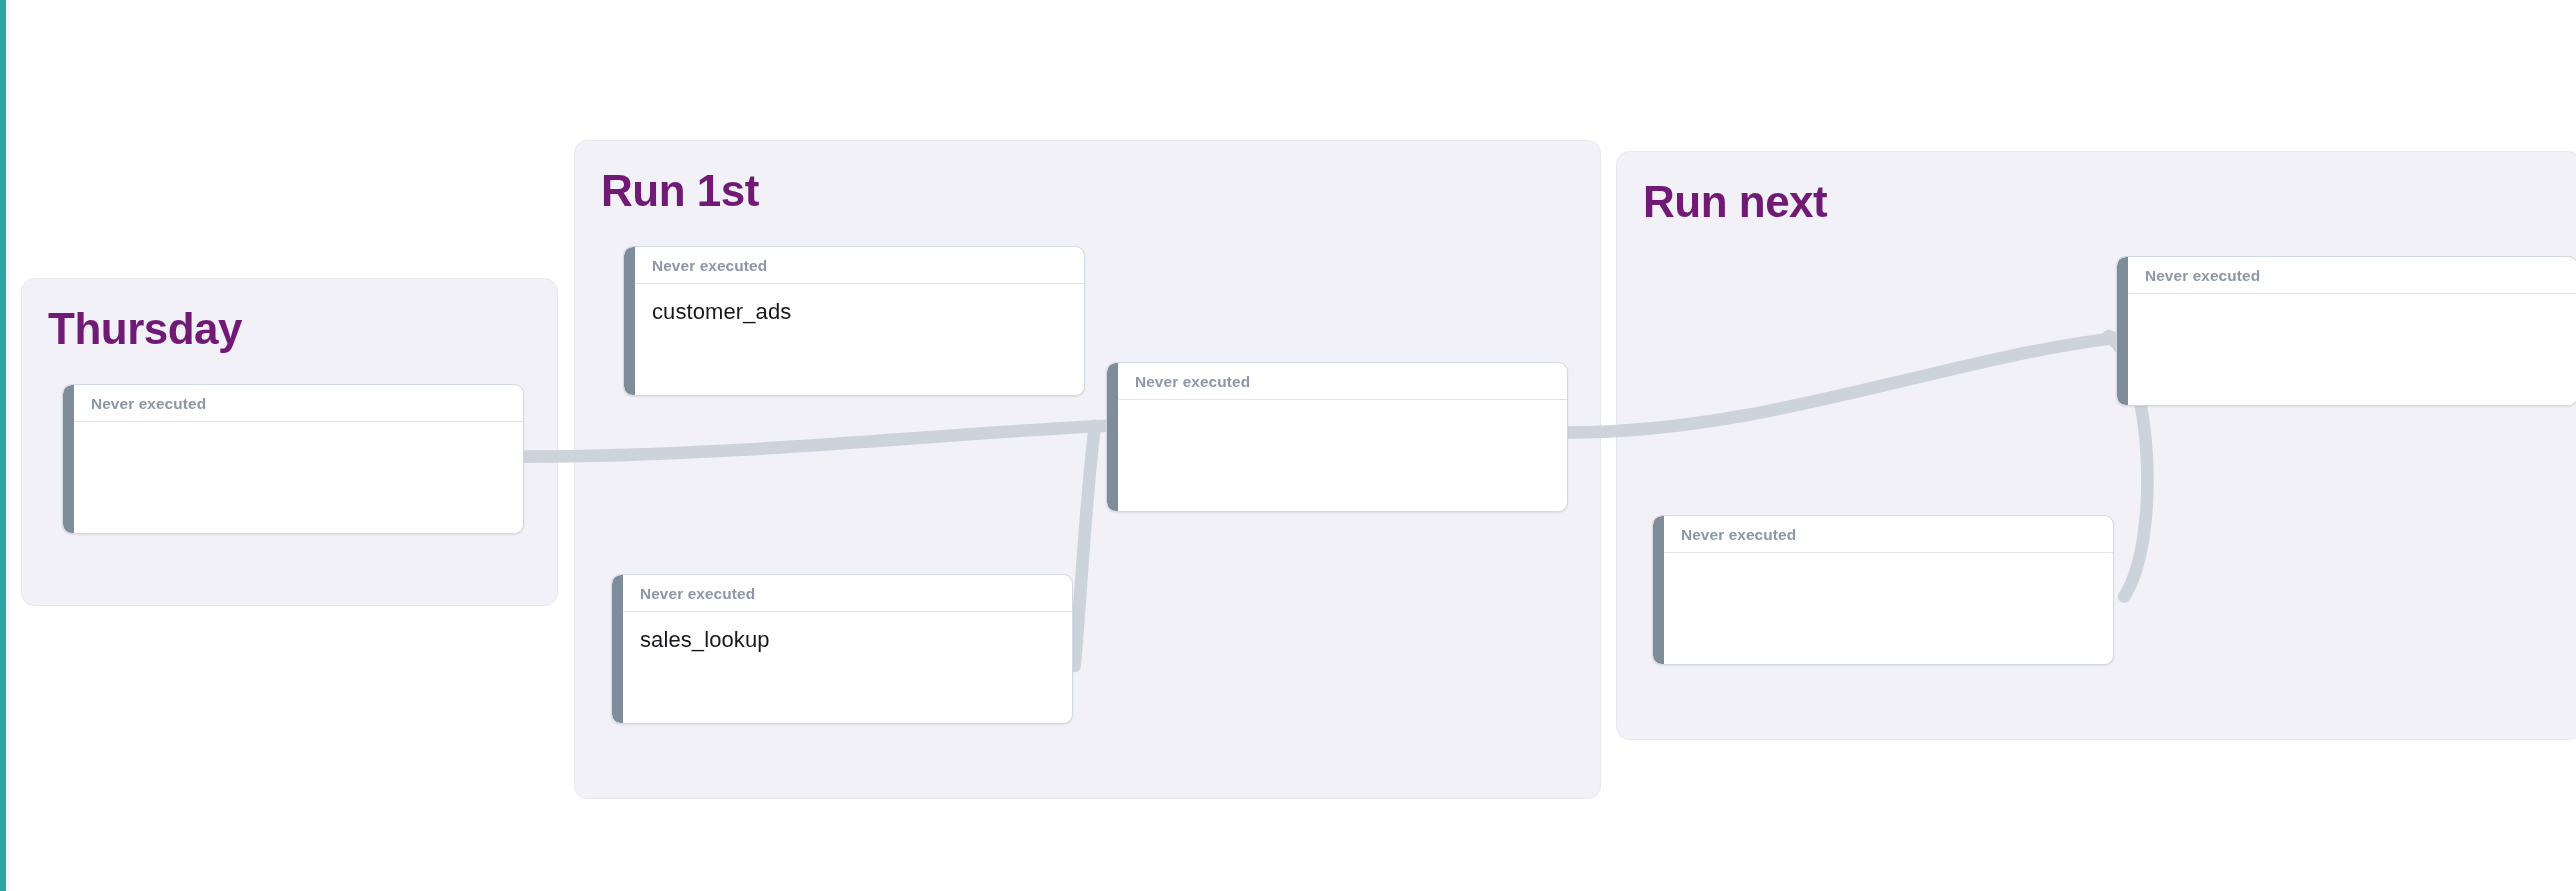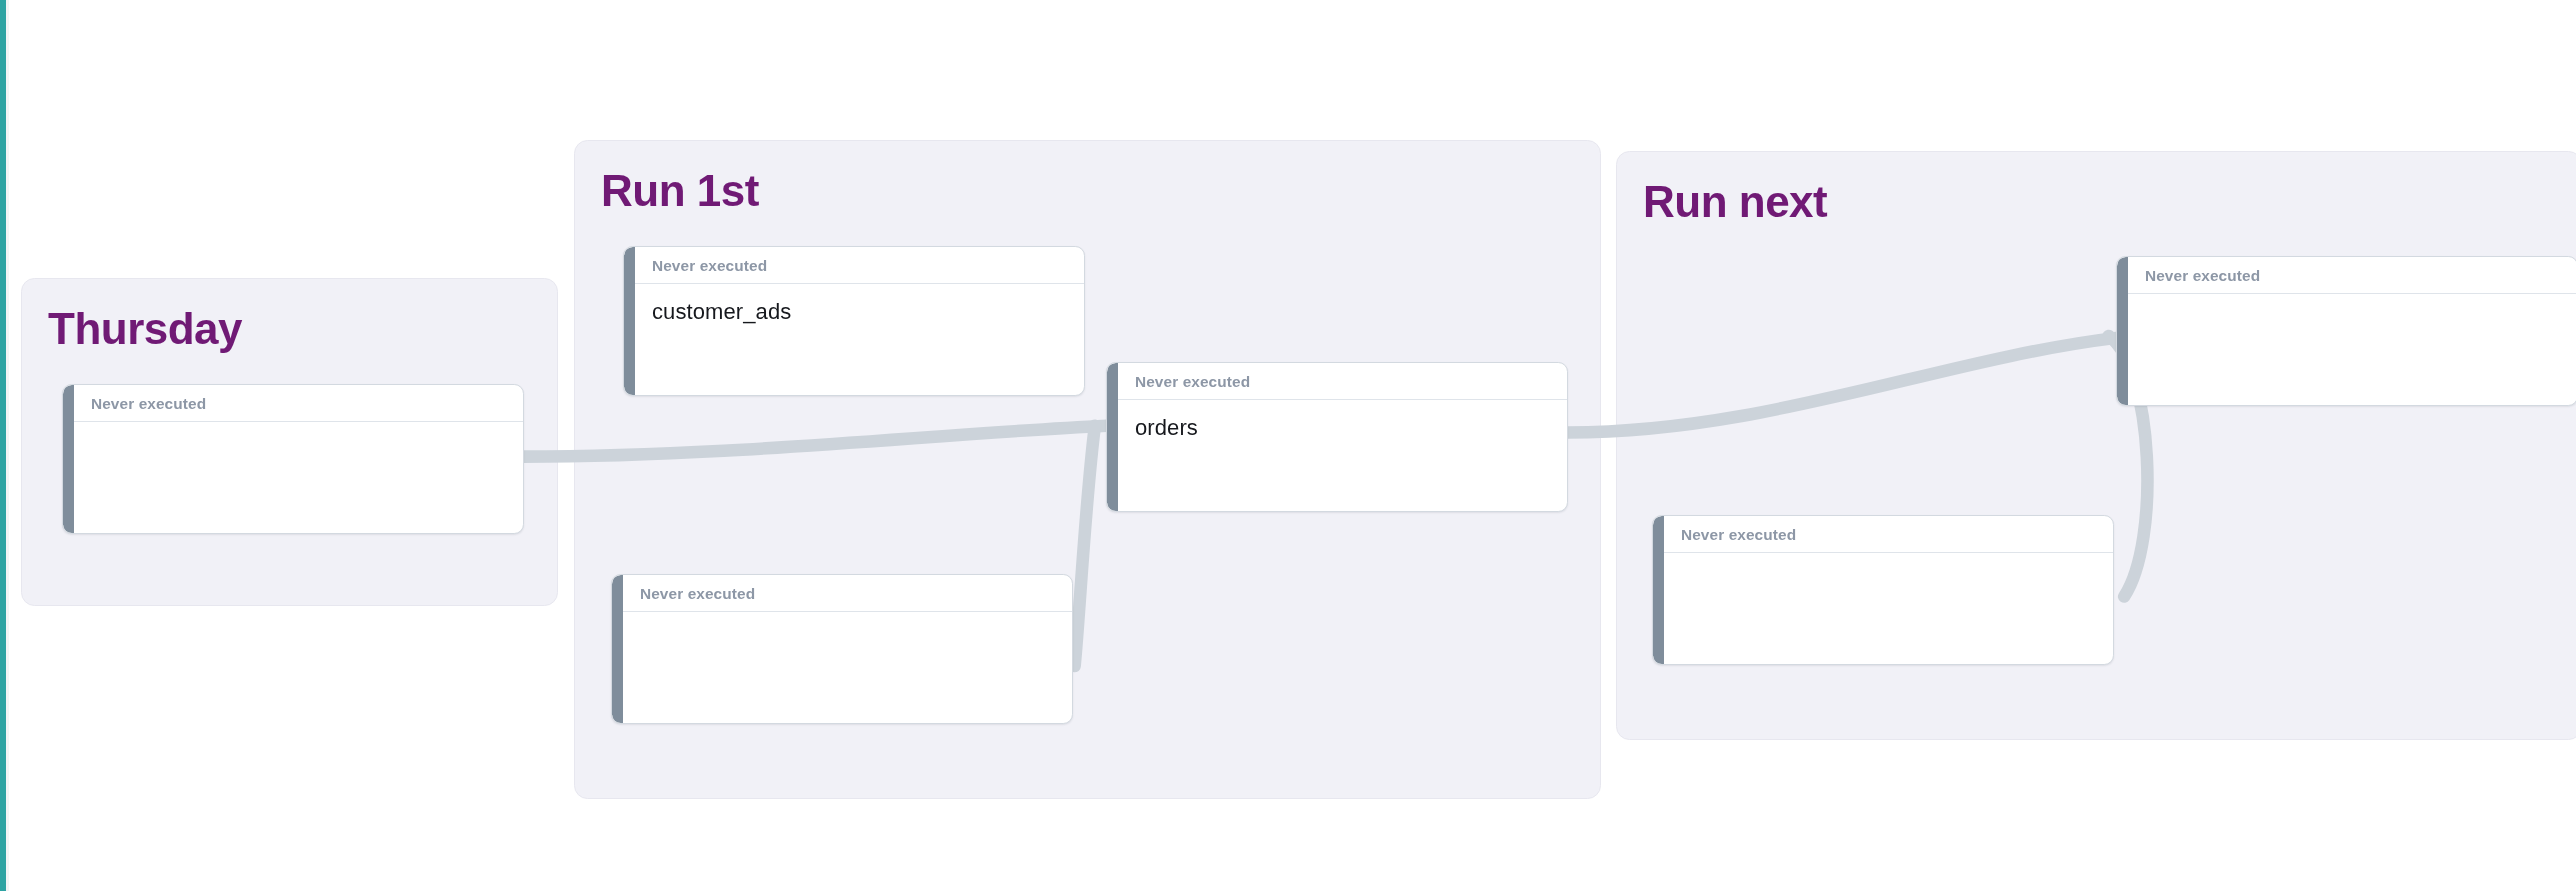--- a/index.html
+++ b/index.html
@@ -157,28 +157,28 @@
     <div class="node-body">
       <div class="node-status" style="color: rgb(141, 151, 166);">Never executed</div>
       <div class="node-name" style="color: rgb(22, 24, 29);">customer_ads</div>
     </div>
   </div>
 
   <div class="node-card" id="node-sales_lookup" style="left: 611px; top: 574px; width: 462px; height: 150px; background: rgb(255, 255, 255); border-color: rgb(211, 217, 224);">
     <div class="node-accent" style="background: rgb(127, 141, 155);"></div>
     <div class="node-body">
       <div class="node-status" style="color: rgb(141, 151, 166);">Never executed</div>
+      <div class="node-name" style="color: rgb(22, 24, 29);">sales_lookup</div>
     </div>
   </div>
 
   <div class="node-card" id="node-orders" style="left: 1106px; top: 362px; width: 462px; height: 150px; background: rgb(255, 255, 255); border-color: rgb(211, 217, 224);">
     <div class="node-accent" style="background: rgb(127, 141, 155);"></div>
     <div class="node-body">
       <div class="node-status" style="color: rgb(141, 151, 166);">Never executed</div>
-      <div class="node-name" style="color: rgb(22, 24, 29);">orders</div>
     </div>
   </div>
 
   <div class="node-card" id="node-customers" style="left: 1652px; top: 515px; width: 462px; height: 150px; background: rgb(255, 255, 255); border-color: rgb(211, 217, 224);">
     <div class="node-accent" style="background: rgb(127, 141, 155);"></div>
     <div class="node-body">
       <div class="node-status" style="color: rgb(141, 151, 166);">Never executed</div>
     </div>
   </div>
 

